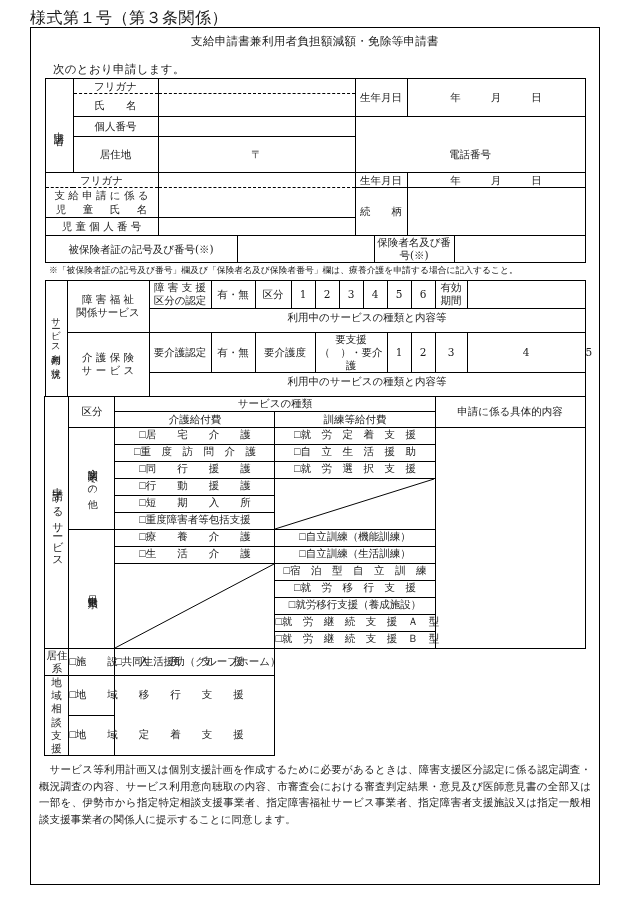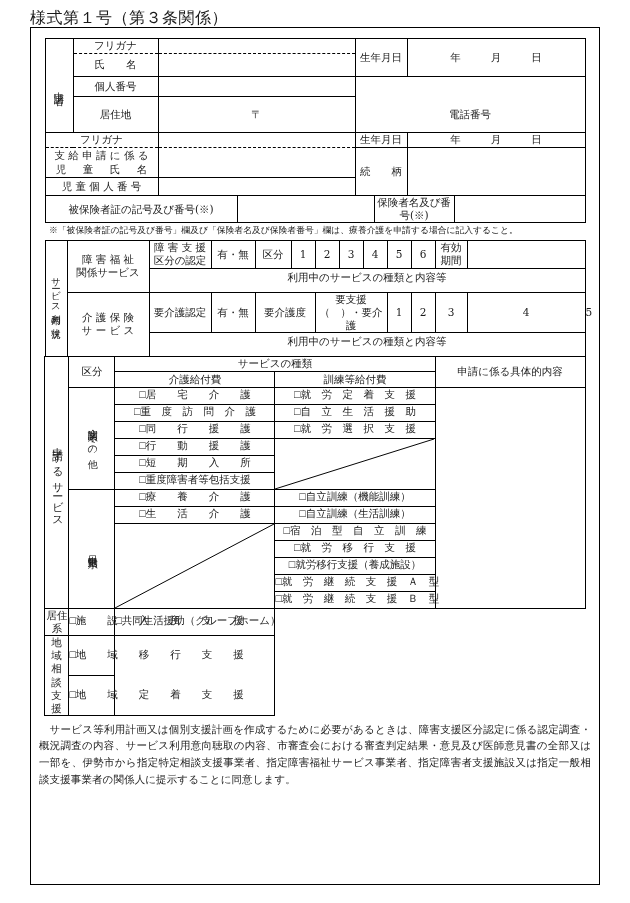--- a/index.html
+++ b/index.html
@@ -41,23 +41,25 @@
 </head>
 <body>
 
 <div class="page">
 
   <div class="form-no">様式第１号（第３条関係）</div>
 
   <div class="outer">
 
     <div class="hdr">
+      <div>支給申請書兼利用者負担額減額・免除等申請書</div>
     </div>
 
     <div class="addr">
+      <div>次のとおり申請します。</div>
     </div>
 
 
     <table class="t">
       <colgroup>
         <col style="width:28px">
           <col style="width:85px">
           <col style="width:197px">
         <col style="width:52px">
           <col style="width:178px">

